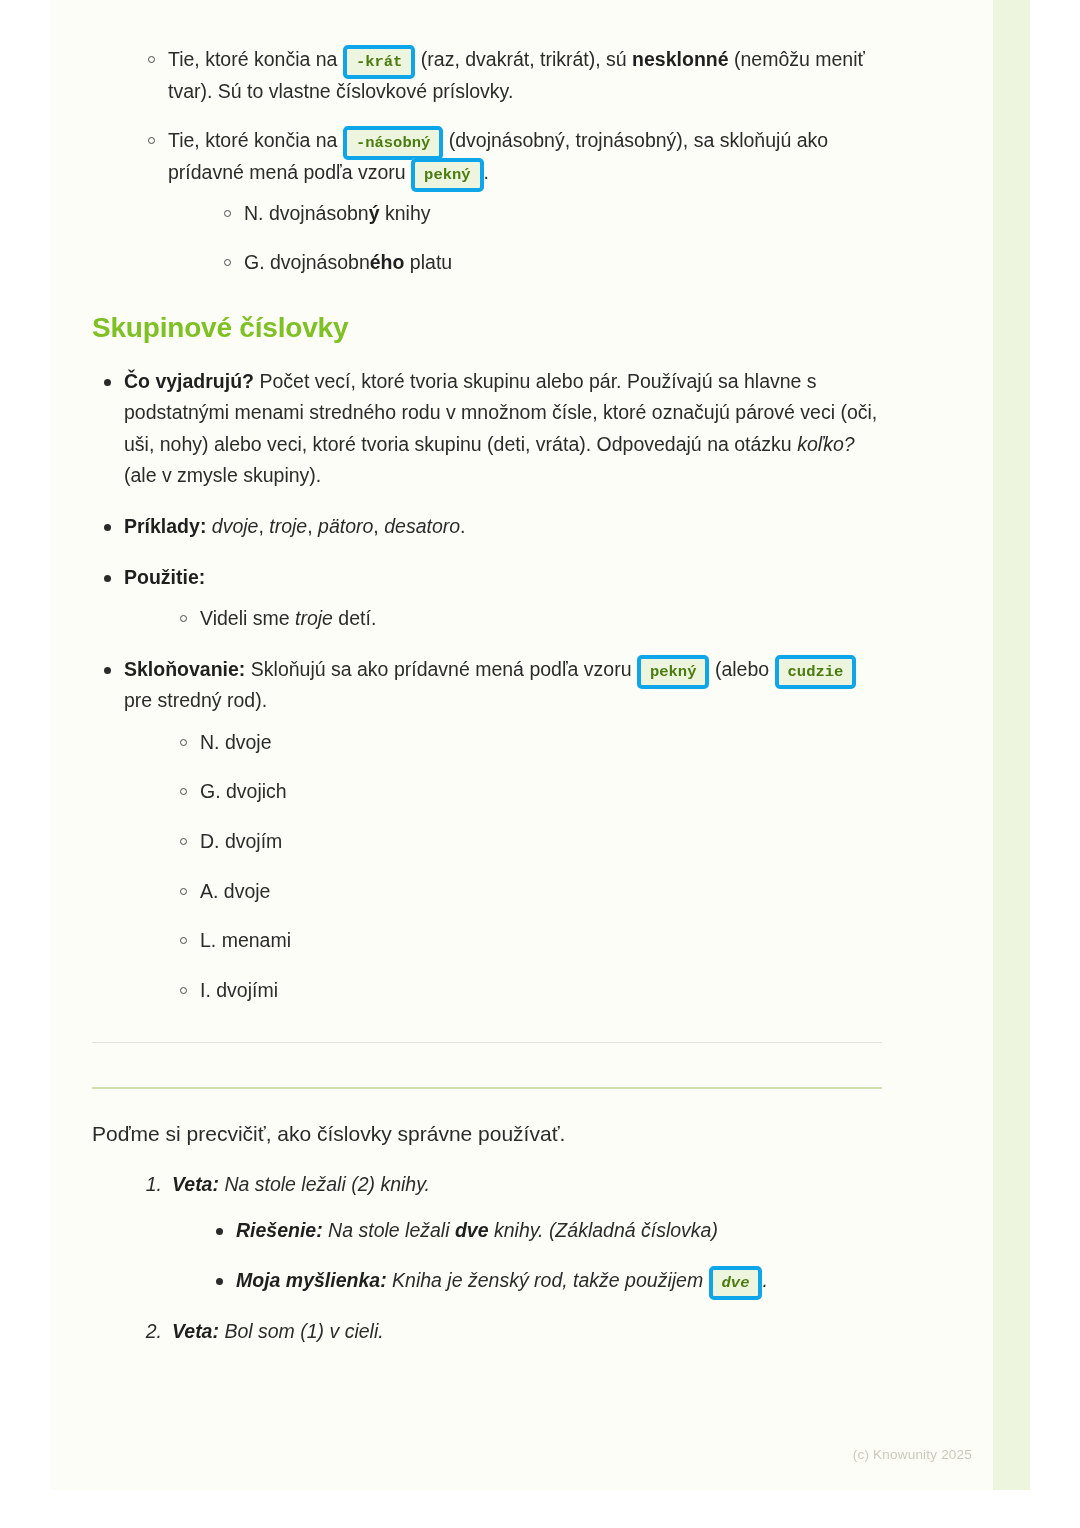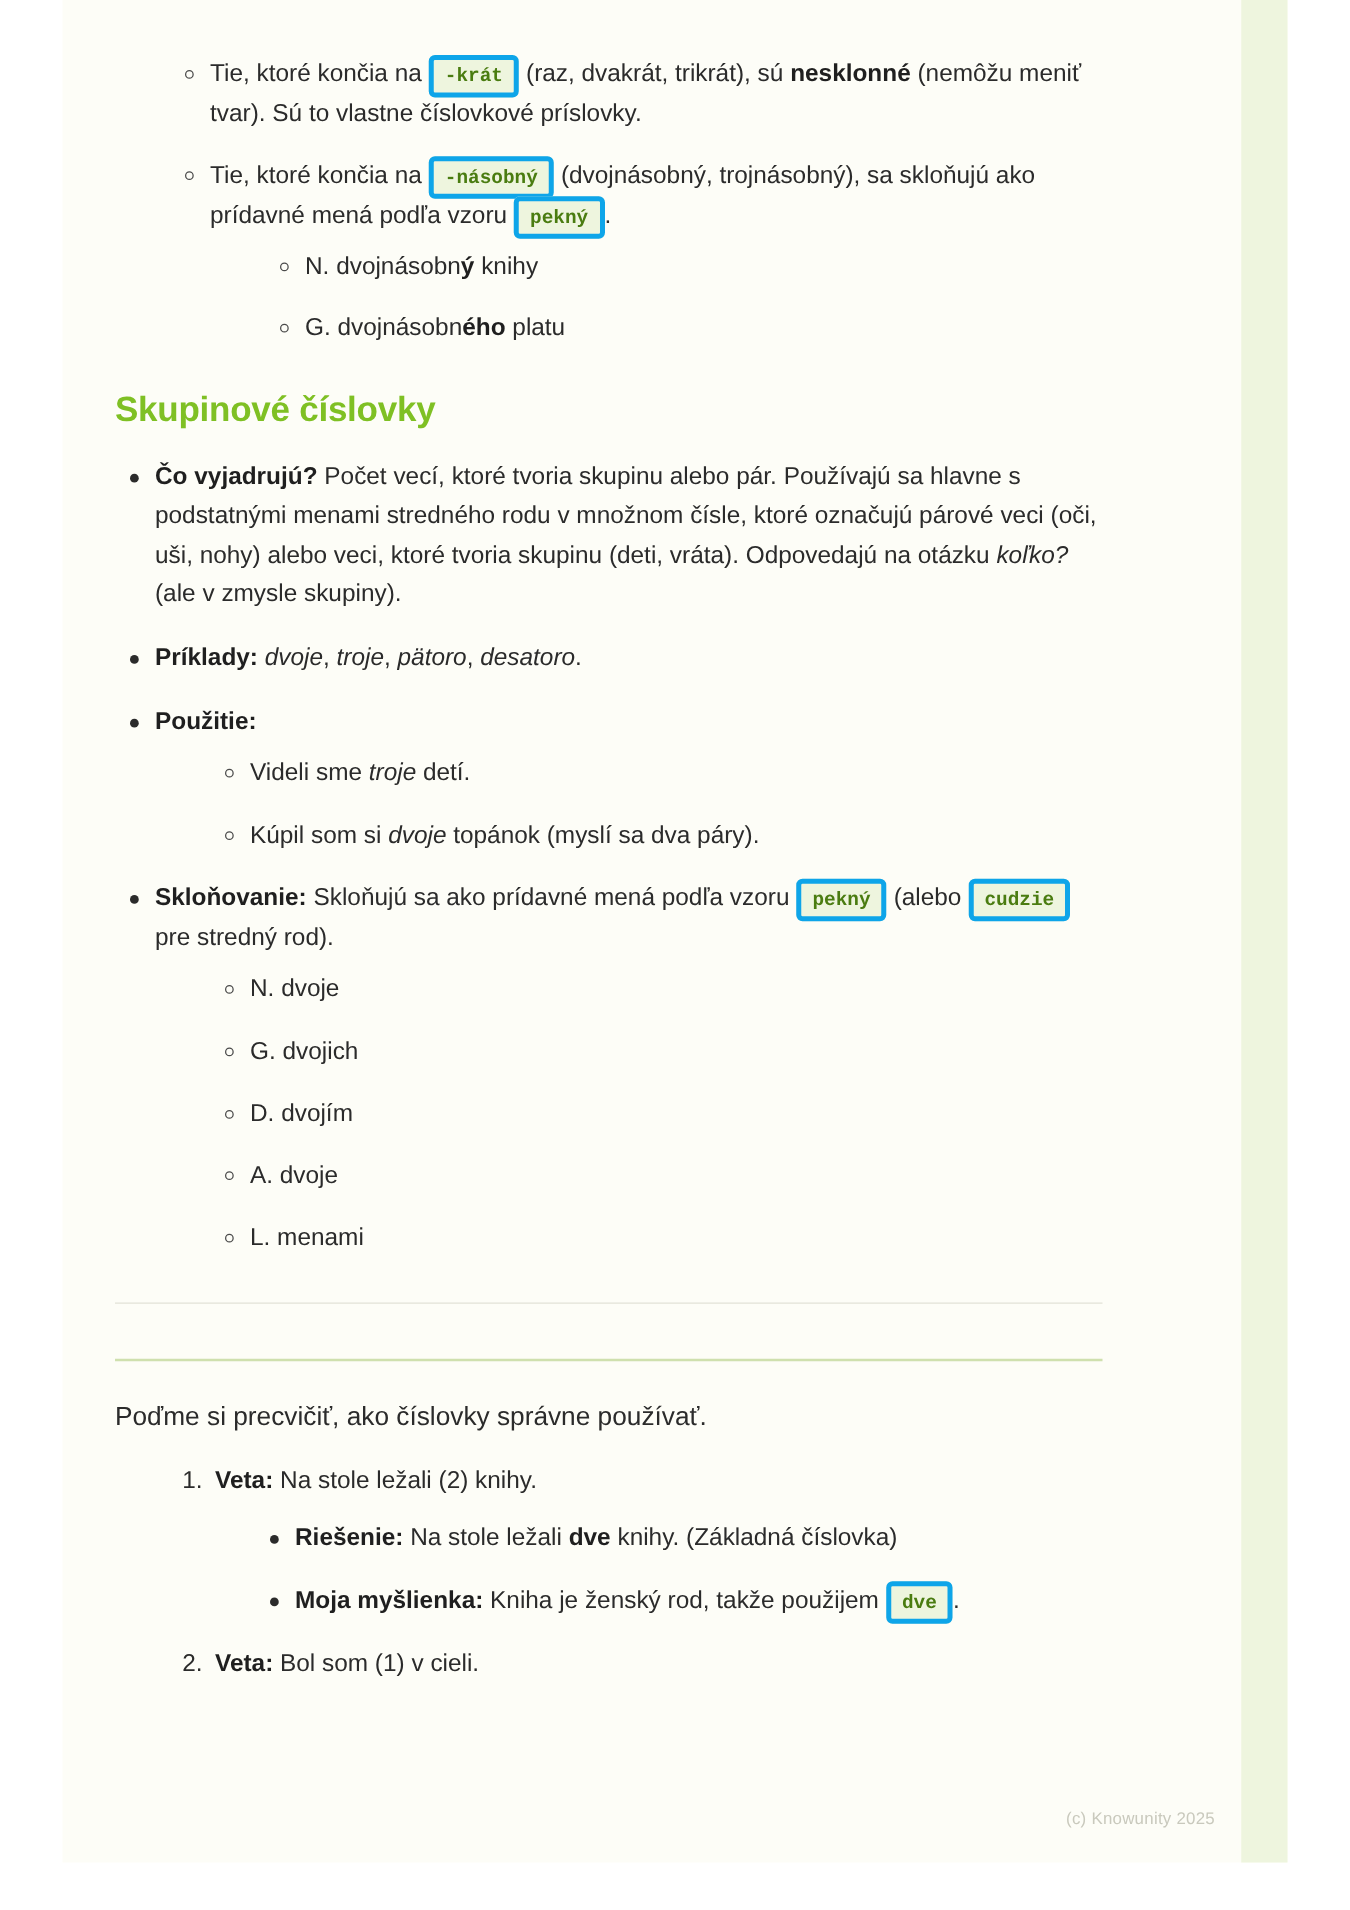--- a/index.html
+++ b/index.html
@@ -152,20 +152,21 @@
     margin-left: 44px;
     counter-reset: item;
   }
   ol.numbered > li {
     position: relative;
     padding-left: 36px;
     margin-bottom: 18px;
     font-size: 19.5px;
     line-height: 1.62;
     counter-increment: item;
+    font-style: italic;
   }
   ol.numbered > li::before {
     content: counter(item) ".";
     position: absolute;
     left: 0;
     top: 0;
     width: 26px;
     text-align: right;
     color: #2b2b2b;
   }
@@ -206,31 +207,31 @@
         <b>Čo vyjadrujú?</b><span> Počet vecí, ktoré tvoria skupinu alebo pár. Používajú sa hlavne s podstatnými menami stredného rodu v množnom čísle, ktoré označujú párové veci (oči, uši, nohy) alebo veci, ktoré tvoria skupinu (deti, vráta). Odpovedajú na otázku </span><i>koľko?</i><span> (ale v zmysle skupiny).</span>
       </li>
       <li>
         <b>Príklady:</b>
         <span> </span><i>dvoje</i><span>, </span><i>troje</i><span>, </span><i>pätoro</i><span>, </span><i>desatoro</i><span>.</span>
       </li>
       <li>
         <b>Použitie:</b>
         <ul class="lvl2">
           <li><span>Videli sme </span><i>troje</i><span> detí.</span></li>
-          <li><span>Kúpil som si </span><i>dvoje</i><span> topánok (myslí sa dva páry).</span></li>
         </ul>
       </li>
       <li>
         <b>Skloňovanie:</b><span> Skloňujú sa ako prídavné mená podľa vzoru </span><code>pekný</code><span> (alebo </span><code>cudzie</code><span> pre stredný rod).</span>
         <ul class="lvl2">
           <li>N. dvoje</li>
           <li>G. dvojich</li>
           <li>D. dvojím</li>
           <li>A. dvoje</li>
           <li>L. menami</li>
+          <li>I. dvojími</li>
         </ul>
       </li>
     </ul>
 
     <hr class="rule-thin">
 
     <hr class="rule-green">
 
     <p class="para">Poďme si precvičiť, ako číslovky správne používať.</p>
 

